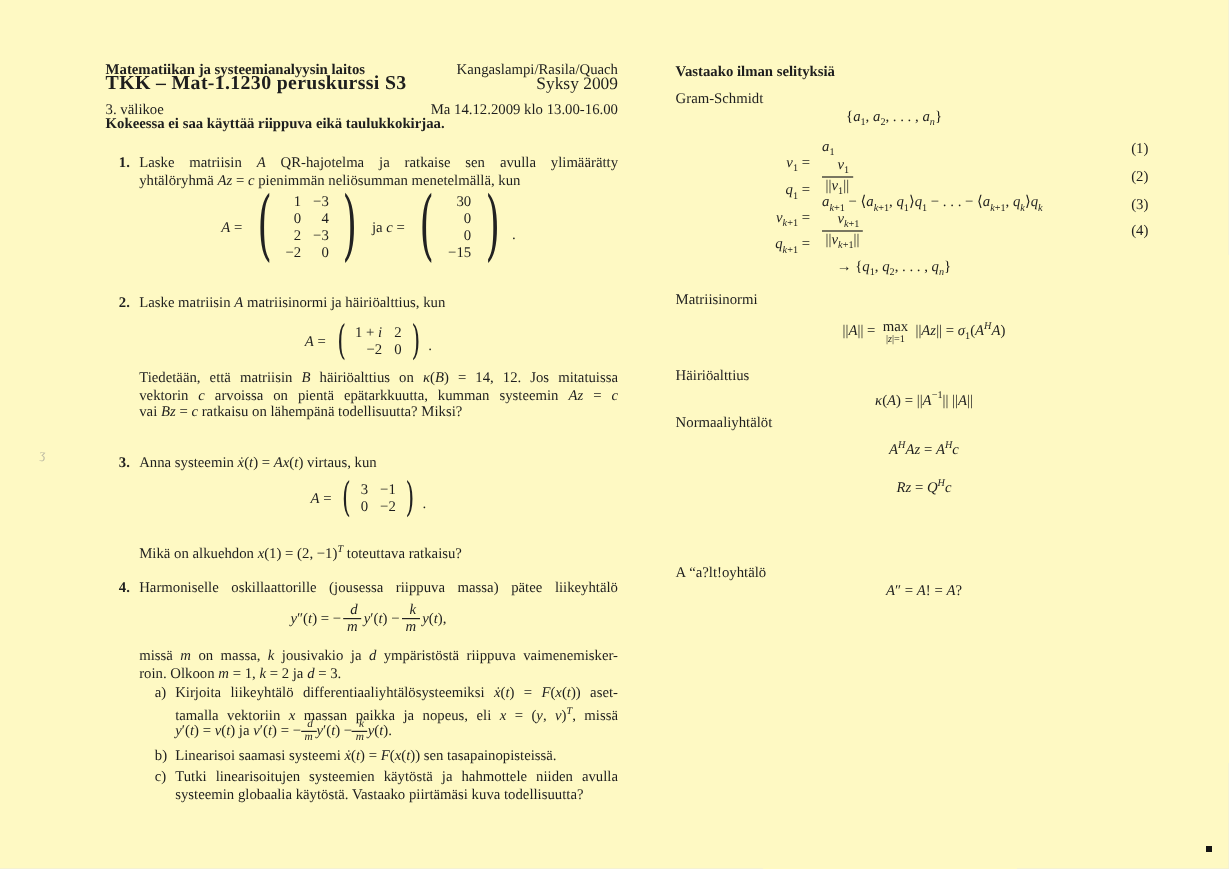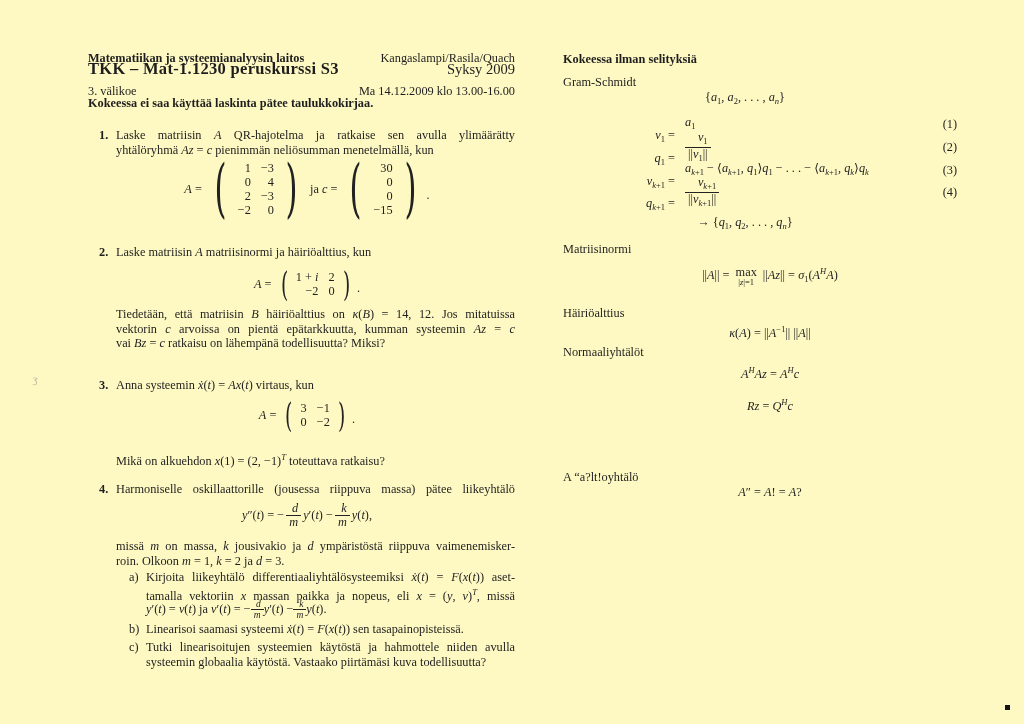--- a/index.html
+++ b/index.html
@@ -59,21 +59,21 @@
     <span>Kangaslampi/Rasila/Quach</span>
   </div>
   <div class="abs hrow" style="top:62px">
     <span class="b course">TKK – Mat-1.1230 peruskurssi S3</span>
     <span class="term">Syksy 2009</span>
   </div>
   <div class="abs hrow" style="top:84px">
     <span>3. välikoe</span>
     <span>Ma 14.12.2009 klo 13.00-16.00</span>
   </div>
-  <div class="abs b" style="top:96px;left:88px">Kokeessa ei saa käyttää laskinta pätee taulukkokirjaa.</div>
+  <div class="abs b" style="top:96px;left:88px">Kokeessa ei saa käyttää riippuva eikä taulukkokirjaa.</div>
 
   <span class="abs qnum" style="top:128px;left:99px">1.</span>
   <div class="abs qline jl" style="top:128px">Laske matriisin <i>A</i> QR-hajotelma ja ratkaise sen avulla ylimäärätty</div>
   <div class="abs qline" style="top:142.5px">yhtälöryhmä <i>Az</i> = <i>c</i> pienimmän neliösumman menetelmällä, kun</div>
   <div class="abs disp" style="top:158px;height:62px">
     <span><i>A</i> =</span>
     <span class="mat">
         <span class="paren p4">(</span>
         <span class="mtable">
           <span class="mrow">
@@ -188,21 +188,21 @@
     <span><i>y</i>′(<i>t</i>) = <i>v</i>(<i>t</i>) ja <i>v</i>′(<i>t</i>) = −</span><span class="frac sm"><span class="num"><i>d</i></span><span class="den"><i>m</i></span></span><span><i>y</i>′(<i>t</i>) −</span><span class="frac sm"><span class="num"><i>k</i></span><span class="den"><i>m</i></span></span><span><i>y</i>(<i>t</i>).</span>
   </div>
 
   <span class="abs" style="top:622px;left:129px">b)</span>
   <div class="abs itline" style="top:622px">Linearisoi saamasi systeemi <i>ẋ</i>(<i>t</i>) = <i>F</i>(<i>x</i>(<i>t</i>)) sen tasapainopisteissä.</div>
 
   <span class="abs" style="top:640px;left:129px">c)</span>
   <div class="abs itline jl" style="top:640px">Tutki linearisoitujen systeemien käytöstä ja hahmottele niiden avulla</div>
   <div class="abs itline" style="top:654.5px">systeemin globaalia käytöstä. Vastaako piirtämäsi kuva todellisuutta?</div>
 
-  <div class="abs b" style="top:52px;left:563px">Kokeessa ilman selityksiä</div>
+  <div class="abs b" style="top:52px;left:563px">Vastaako ilman selityksiä</div>
   <div class="abs" style="top:75px;left:563px">Gram-Schmidt</div>
   <div class="abs ctrN" style="top:90px">{<i>a</i><sub>1</sub>, <i>a</i><sub>2</sub>, . . . , <i>a</i><sub><i>n</i></sub>}</div>
 
   <div class="abs gseq" style="top:117px;height:14px">
     <span class="gslhs"><i>v</i><sub>1</sub> =</span>
     <span class="gsrhs"><i>a</i><sub>1</sub></span>
     <span class="gstag">(1)</span>
   </div>
   <div class="abs gseq" style="top:134px;height:26px">
     <span class="gslhs"><i>q</i><sub>1</sub> =</span>

